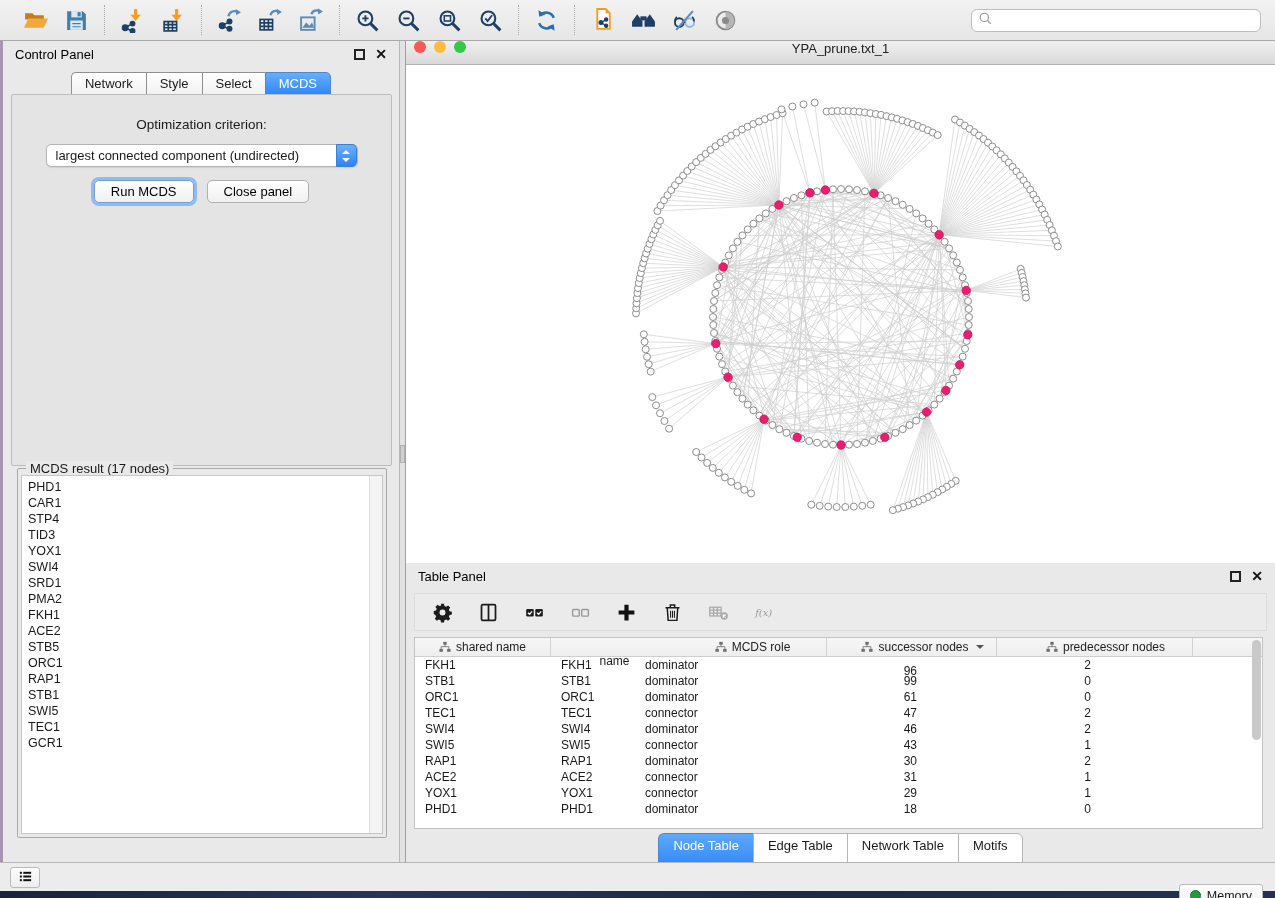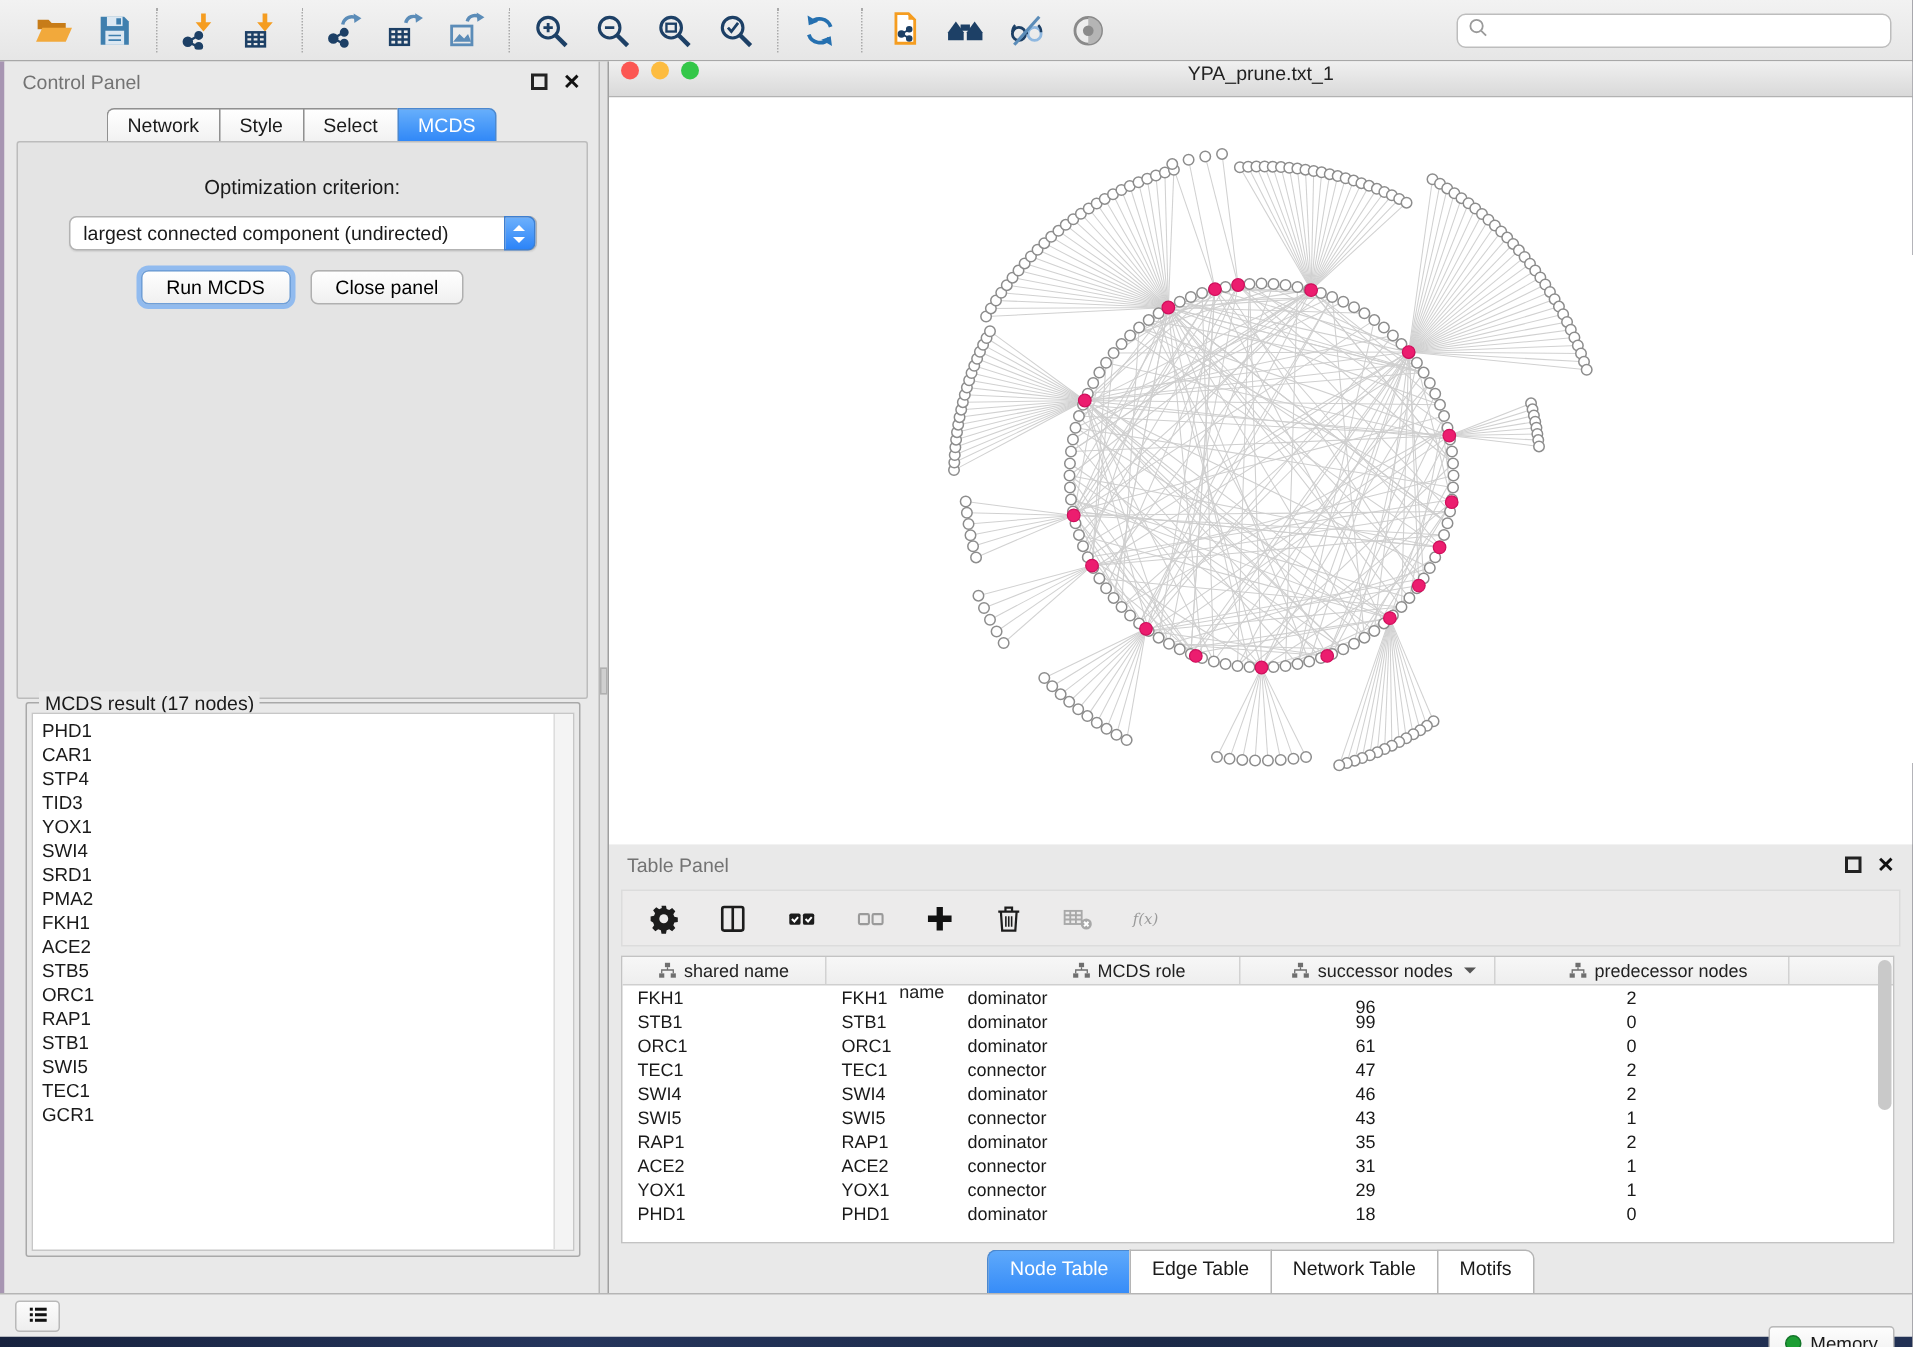--- a/index.html
+++ b/index.html
@@ -22,21 +22,21 @@
 
   
   .left-strip { position:absolute; left:0; top:41px; width:3px; height:821px; background:#a795b2; }
   .bottom-strip { position:absolute; left:0; top:891px; width:1275px; height:7px;
     background:linear-gradient(90deg,#18233f,#25355c 30%,#1c2a48 60%,#223154); }
 
   
   .control-panel { position:absolute; left:3px; top:41px; width:397px; height:821px;
     background:#e9e9e9; border-right:1px solid #b7b7b7; }
   .panel-head { height:26px; display:flex; align-items:center; padding:0 12px; }
-  .panel-title { font-size:13px; color:#737373; }
+  .panel-title { font-size:13px; color:#000000; }
   .panel-head .spacer { flex:1; }
   .win-float { width:11px; height:11px; border:2px solid #222; margin-right:10px; cursor:pointer; }
   .win-close { font-weight:bold; font-size:14px; color:#111; cursor:pointer; line-height:11px; }
   .cp-tabs { position:absolute; left:0; top:31px; width:100%; display:flex; justify-content:center; }
   .cp-tab { padding:3px 13px 4px; font-size:13px; background:linear-gradient(#ffffff,#f1f1f1);
     border:1px solid #909090; border-right:none; cursor:pointer; }
   .cp-tab:first-child { border-radius:5px 0 0 0; }
   .cp-tab:last-child { border-right:1px solid #909090; border-radius:0 5px 0 0; }
   .cp-tab.active { background:linear-gradient(#66aefb,#2e86f7); color:#fff; border-color:#4b88cf; }
   .cp-content { position:absolute; left:8px; top:53px; width:381px; height:372px;
@@ -1160,21 +1160,21 @@
             <div class="td" style="width: 136px; padding: 0px 0px 0px 10px;">SWI5</div>
             <div class="td" style="width: 84px; padding: 0px 0px 0px 10px;">SWI5</div>
             <div class="td" style="width: 148px; padding: 0px 0px 0px 10px;">connector</div>
             <div class="td num" style="width: 148px; padding: 0px 14px 0px 0px;">43</div>
             <div class="td num" style="width: 174px; padding: 0px 14px 0px 0px;">1</div>
           </div>
           <div class="tr-row">
             <div class="td" style="width: 136px; padding: 0px 0px 0px 10px;">RAP1</div>
             <div class="td" style="width: 84px; padding: 0px 0px 0px 10px;">RAP1</div>
             <div class="td" style="width: 148px; padding: 0px 0px 0px 10px;">dominator</div>
-            <div class="td num" style="width: 148px; padding: 0px 14px 0px 0px;">35</div>
+            <div class="td num" style="width: 148px; padding: 0px 14px 0px 0px;">30</div>
             <div class="td num" style="width: 174px; padding: 0px 14px 0px 0px;">2</div>
           </div>
           <div class="tr-row">
             <div class="td" style="width: 136px; padding: 0px 0px 0px 10px;">ACE2</div>
             <div class="td" style="width: 84px; padding: 0px 0px 0px 10px;">ACE2</div>
             <div class="td" style="width: 148px; padding: 0px 0px 0px 10px;">connector</div>
             <div class="td num" style="width: 148px; padding: 0px 14px 0px 0px;">31</div>
             <div class="td num" style="width: 174px; padding: 0px 14px 0px 0px;">1</div>
           </div>
           <div class="tr-row">

